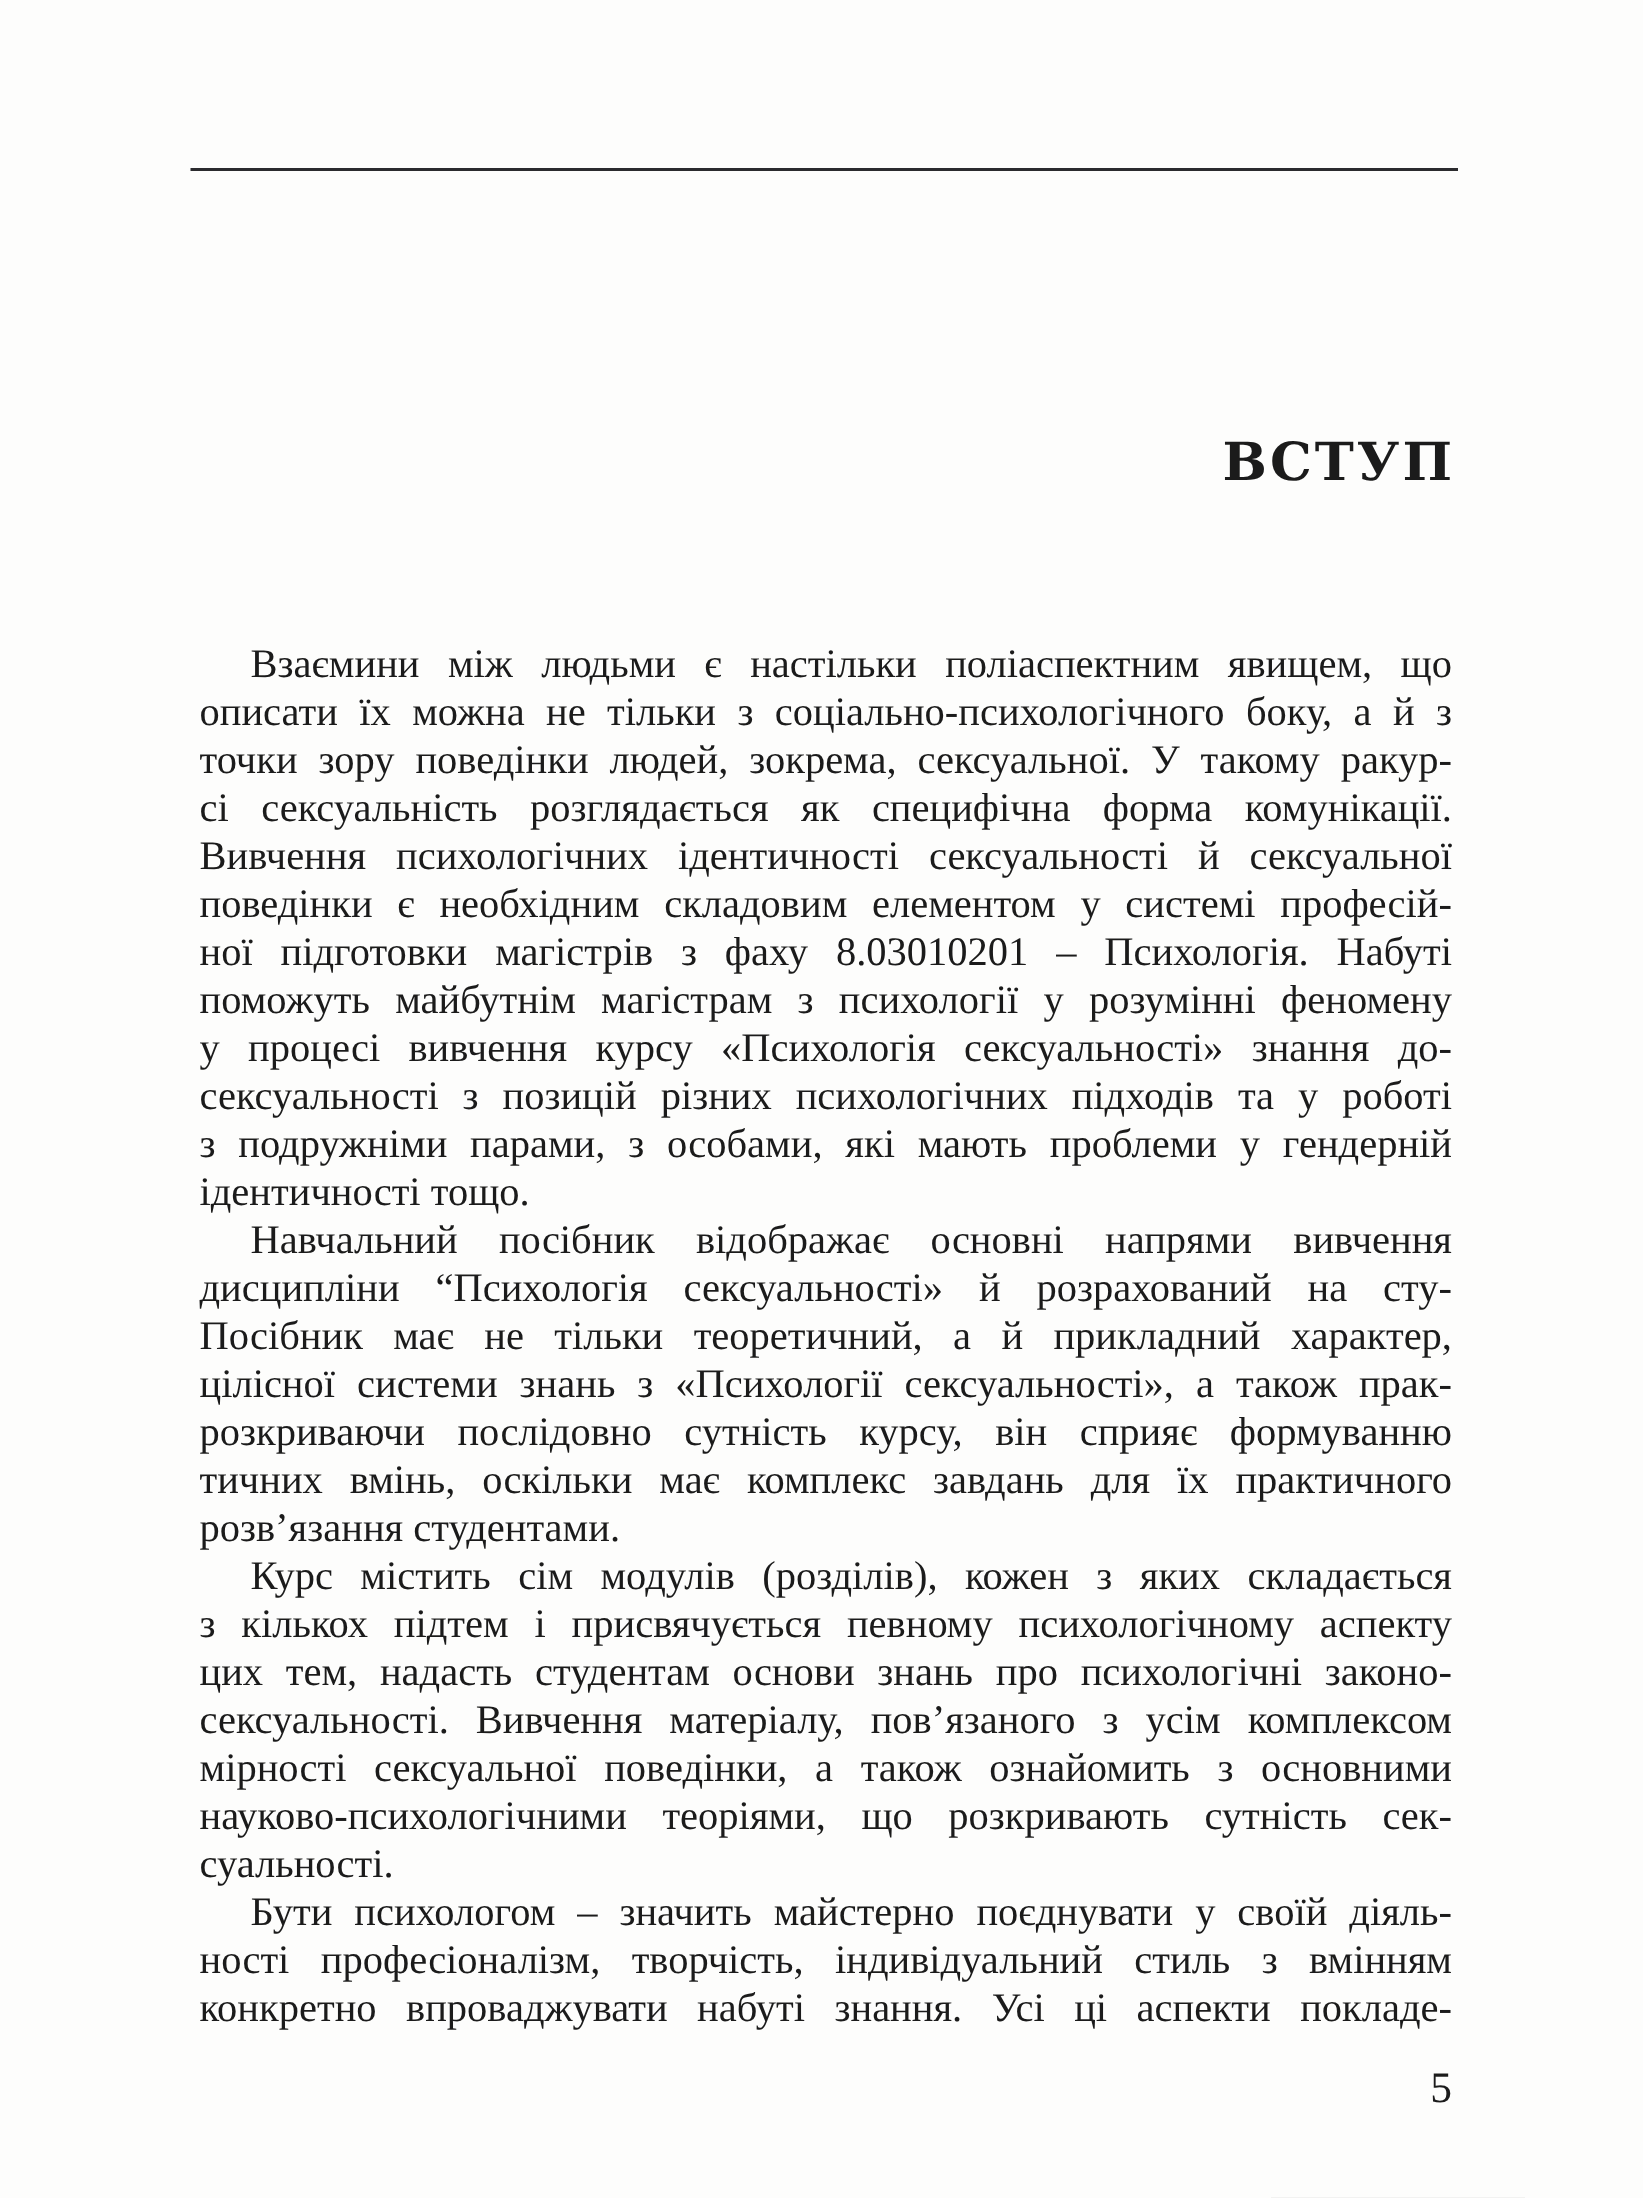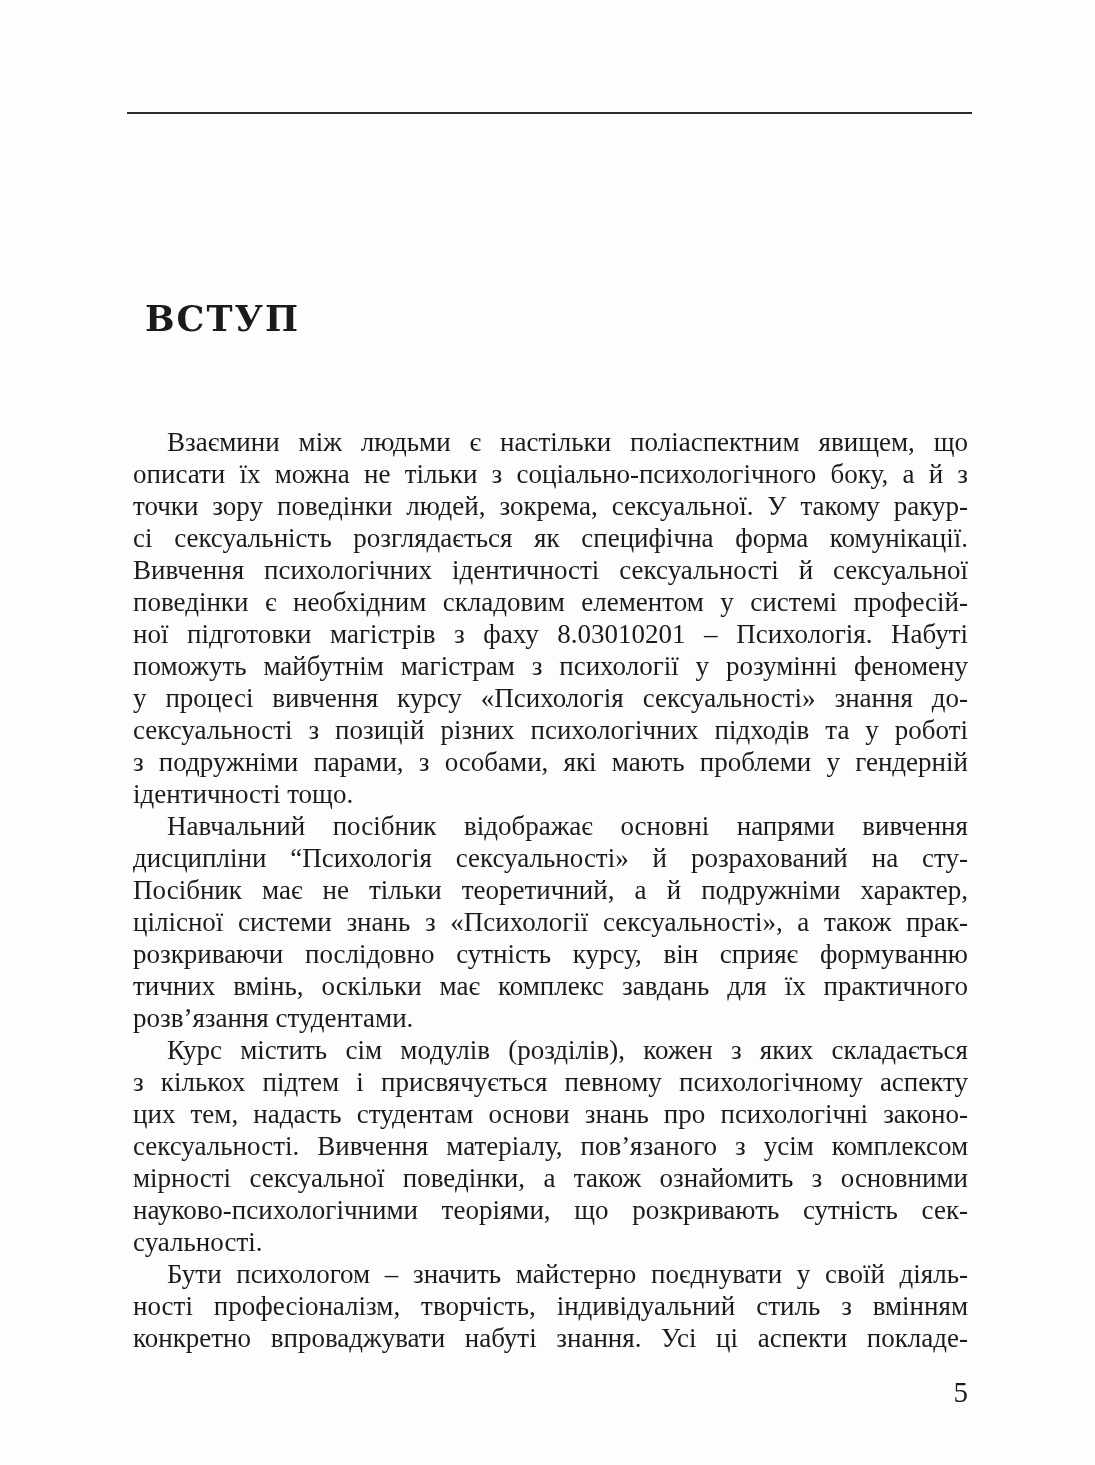--- a/index.html
+++ b/index.html
@@ -19,22 +19,22 @@
     top: 112px;
     width: 845px;
     height: 2px;
     background: #2b2b2e;
   }
   .title {
     position: absolute;
     left: 133px;
     top: 289px;
     width: 835px;
-    margin: 12px;
-    text-align: left;
+    margin: 2px;
+    text-align: right;
     font-family: "DejaVu Serif", "Liberation Serif", serif;
     font-weight: bold;
     font-size: 35px;
     line-height: 1;
     letter-spacing: 2px;
   }
   .body-text {
     position: absolute;
     left: 133px;
     top: 426px;
@@ -81,21 +81,21 @@
       <div class="line">поможуть майбутнім магістрам з психології у розумінні феномену</div>
       <div class="line">у процесі вивчення курсу «Психологія сексуальності» знання до-</div>
       <div class="line">сексуальності з позицій різних психологічних підходів та у роботі</div>
       <div class="line">з подружніми парами, з особами, які мають проблеми у гендерній</div>
       <div class="line parend">ідентичності тощо.</div>
     </div>
 
     <div>
       <div class="line first">Навчальний посібник відображає основні напрями вивчення</div>
       <div class="line">дисципліни “Психологія сексуальності» й розрахований на сту-</div>
-      <div class="line">Посібник має не тільки теоретичний, а й подружніми характер,</div>
+      <div class="line">Посібник має не тільки теоретичний, а й прикладний характер,</div>
       <div class="line">цілісної системи знань з «Психології сексуальності», а також прак-</div>
       <div class="line">розкриваючи послідовно сутність курсу, він сприяє формуванню</div>
       <div class="line">тичних вмінь, оскільки має комплекс завдань для їх практичного</div>
       <div class="line parend">розв’язання студентами.</div>
     </div>
 
     <div>
       <div class="line first">Курс містить сім модулів (розділів), кожен з яких складається</div>
       <div class="line">з кількох підтем і присвячується певному психологічному аспекту</div>
       <div class="line">цих тем, надасть студентам основи знань про психологічні законо-</div>

